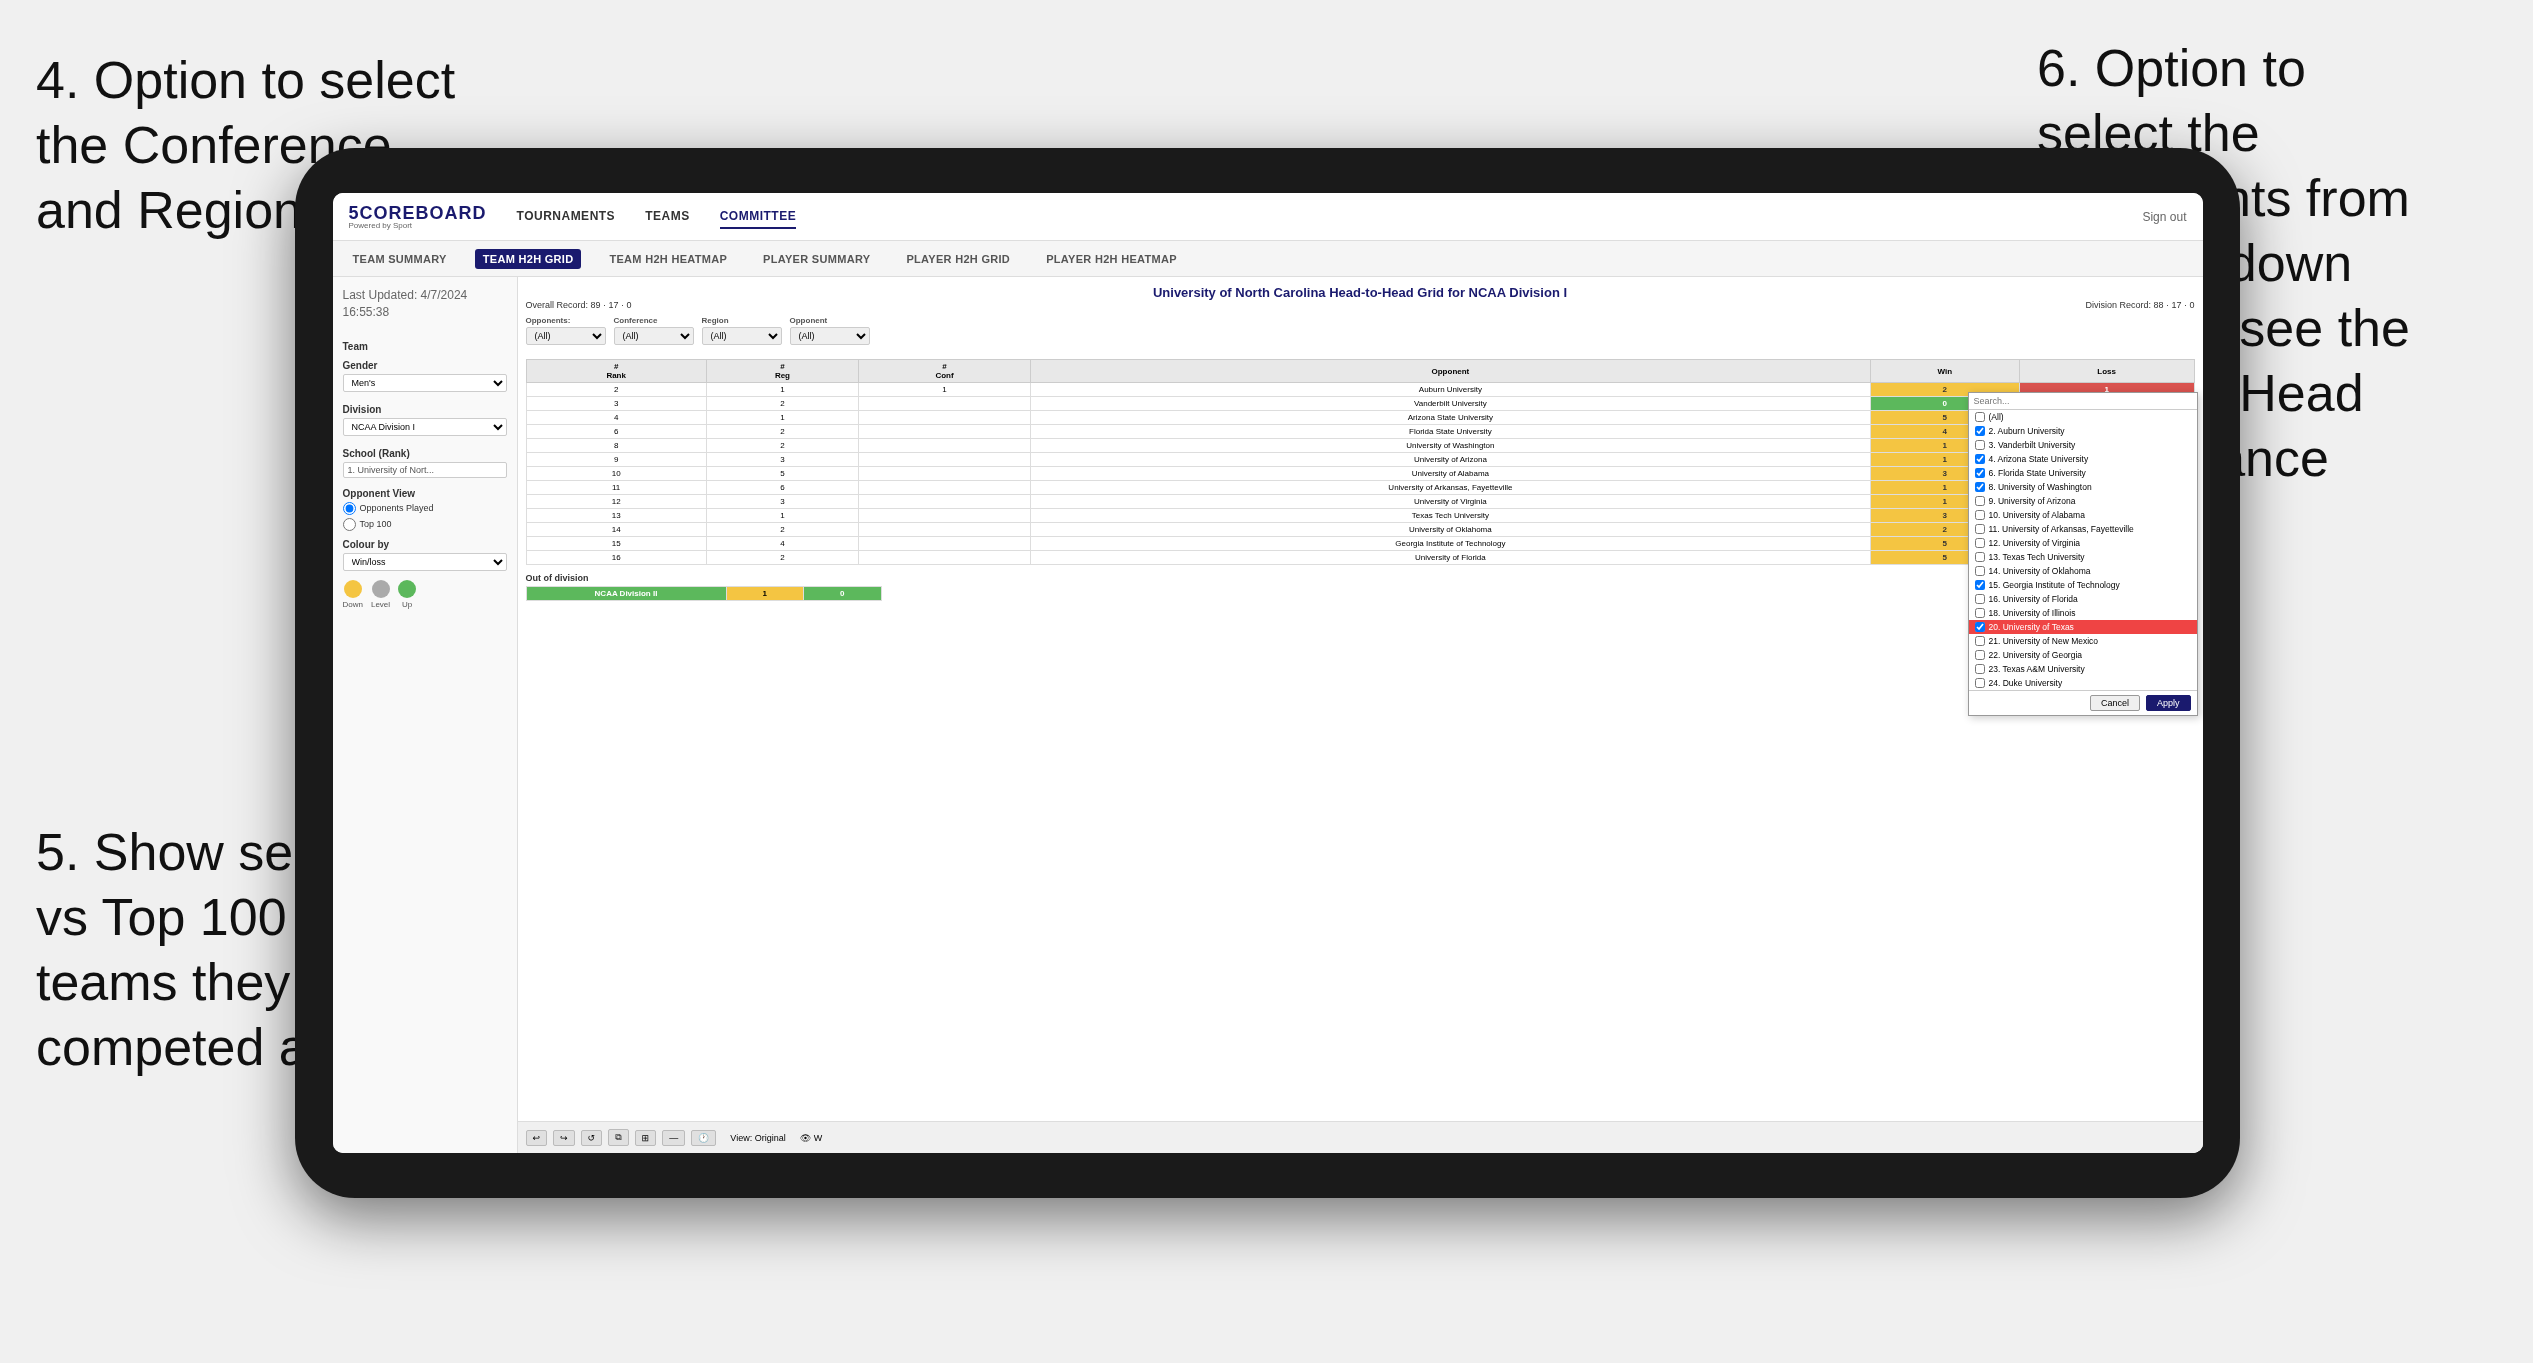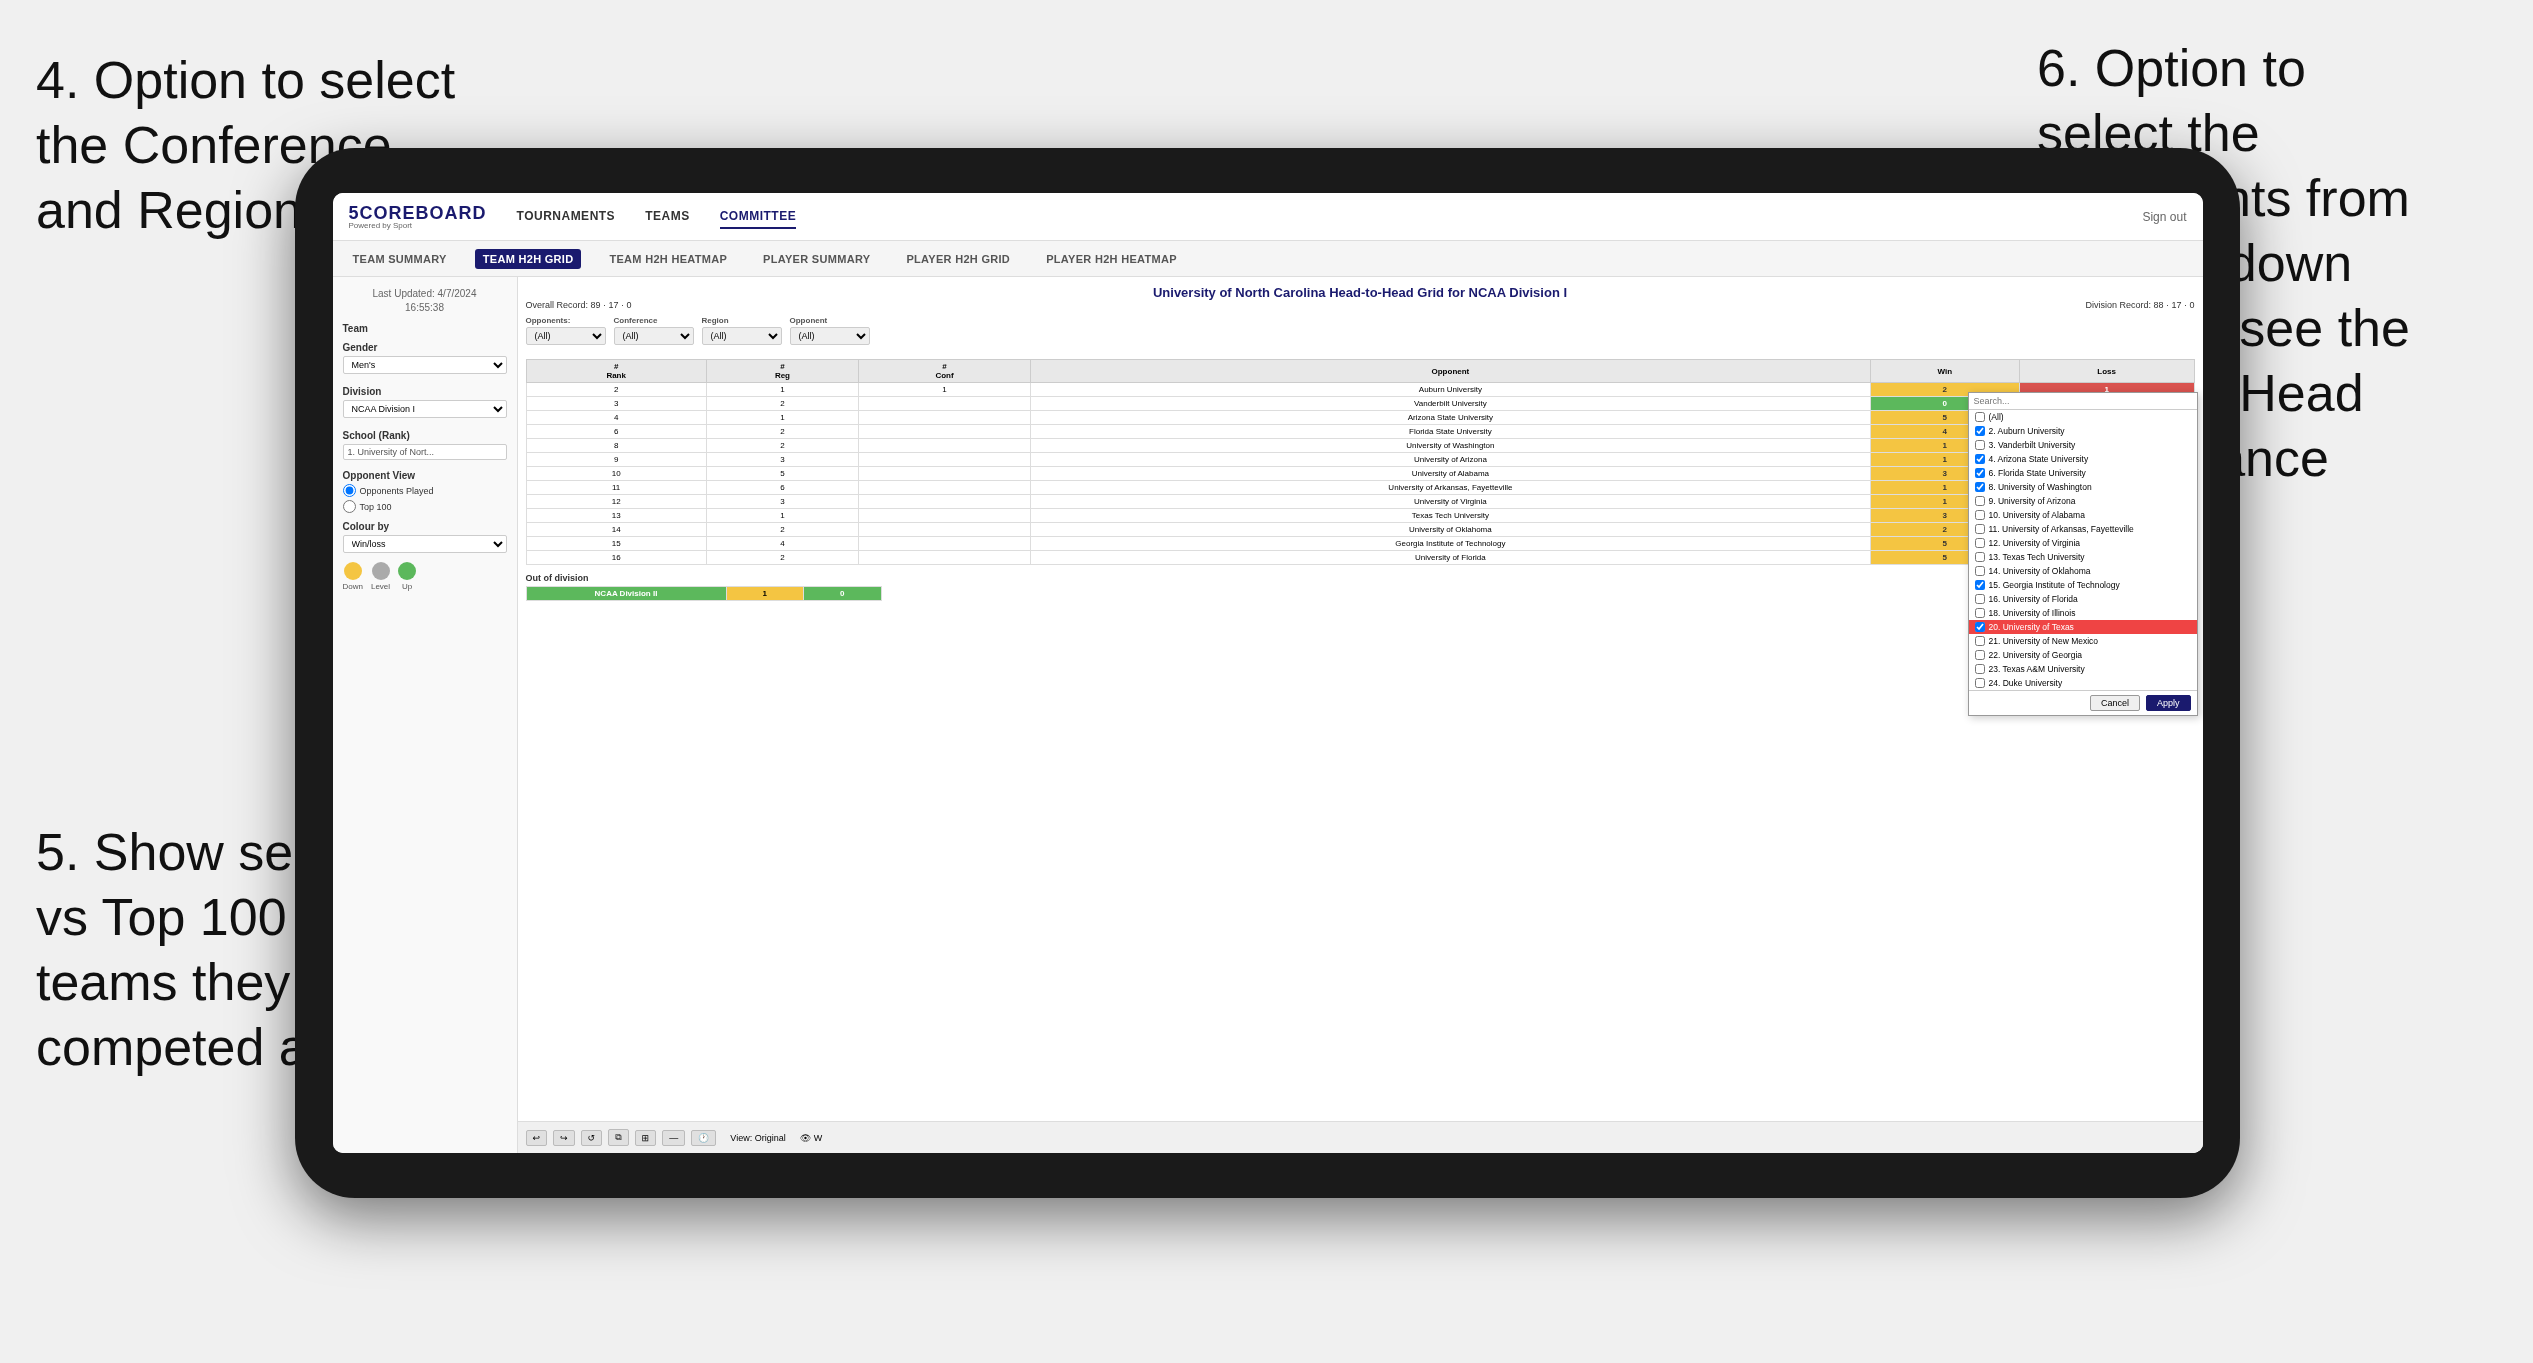--- a/index.html
+++ b/index.html
@@ -157,25 +157,24 @@
       width: 185px;
       background: #f9f9f9;
       border-right: 1px solid #ddd;
       padding: 10px;
       font-size: 10px;
       flex-shrink: 0;
       overflow-y: auto;
     }
 
     .sidebar-meta {
-      font-size: 10px;
+      font-size: 12px;
       color: #666;
-      margin-bottom: 8px;
+      margin-bottom: 20px;
       line-height: 1.4;
-      text-align: center;
     }
 
     .sidebar-section-label {
       font-size: 10px;
       font-weight: 700;
       color: #333;
       margin: 8px 0 3px;
     }
 
     .sidebar-select {

